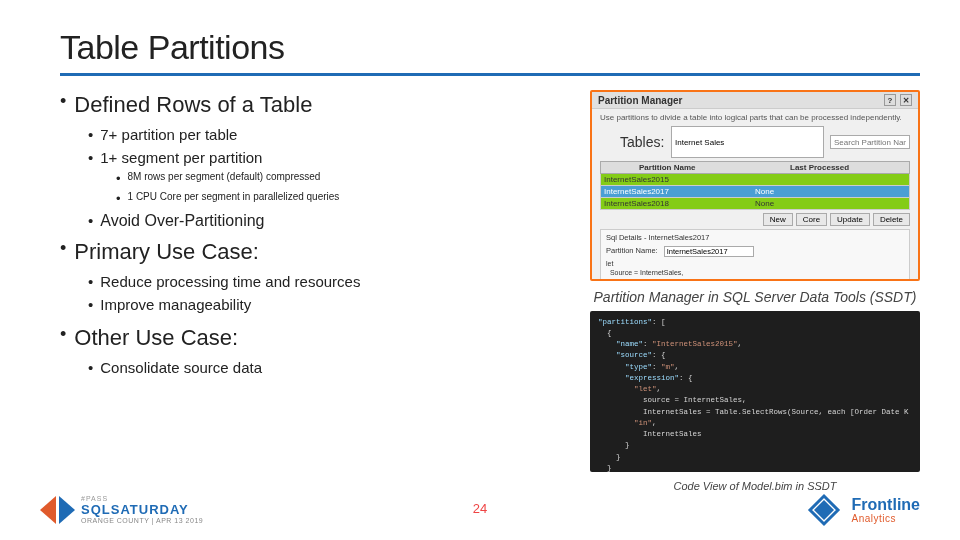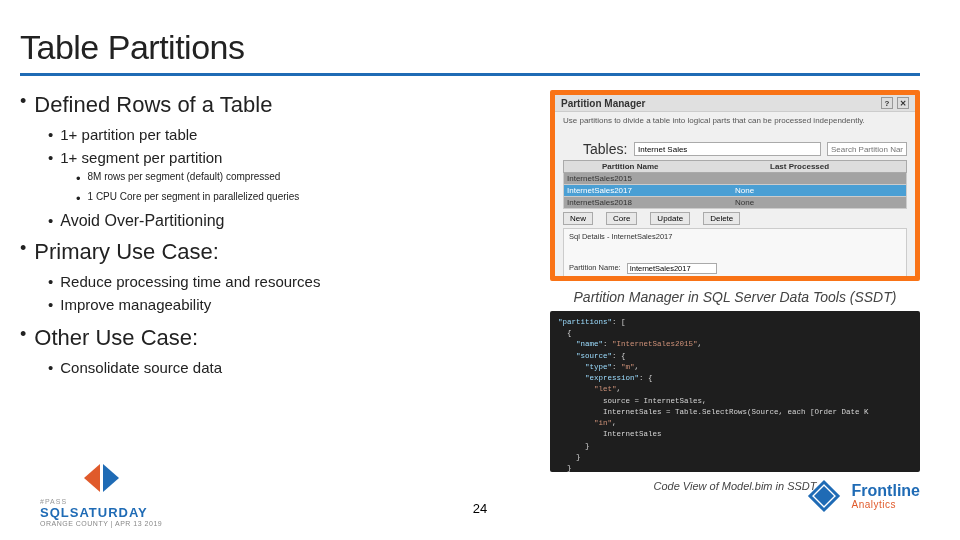--- a/index.html
+++ b/index.html
@@ -9,21 +9,21 @@
       background: #fff;
       font-family: 'Segoe UI', Arial, sans-serif;
       overflow: hidden;
       position: relative;
     }
 
     .slide {
       width: 960px;
       height: 540px;
       background: #fff;
-      padding: 28px 40px 20px 20px;
+      padding: 28px 40px 20px 60px;
       position: relative;
     }
 
     .slide-title {
       font-size: 34px;
       font-weight: 400;
       color: #222;
       margin-bottom: 6px;
       letter-spacing: -0.5px;
     }
@@ -115,21 +115,21 @@
     .right-panel {
       flex: 1;
       display: flex;
       flex-direction: column;
       gap: 6px;
       position: relative;
     }
 
     .partition-manager-box {
       background: #f0f0f0;
-      border: 5px solid #f97316;
+      border: 2px solid #f97316;
       border-radius: 2px;
       padding: 6px 8px;
       font-size: 9px;
       color: #333;
       height: 195px;
       overflow: hidden;
       position: relative;
     }
 
     .pm-titlebar {
@@ -157,21 +157,21 @@
       font-size: 8px;
       display: flex;
       align-items: center;
       justify-content: center;
       cursor: pointer;
     }
 
     .pm-subtitle {
       font-size: 8px;
       color: #555;
-      margin-bottom: 16px;
+      margin-bottom: 4px;
     }
 
     .pm-row {
       display: flex;
       align-items: center;
       gap: 6px;
       margin-bottom: 3px;
     }
 
     .pm-label {
@@ -180,21 +180,21 @@
       width: 45px;
       margin-left: 20px;
     }
 
     .pm-field {
       flex: 1;
       border: 1px solid #aaa;
       background: #fff;
       padding: 1px 3px;
       font-size: 8px;
-      height: 14px;
+      height: 32px;
     }
 
     .pm-search {
       border: 1px solid #aaa;
       background: #fff;
       padding: 1px 3px;
       font-size: 8px;
       height: 14px;
       width: 80px;
     }
@@ -212,37 +212,38 @@
       font-weight: 600;
       margin-left: 35px;
     }
 
     .pm-table-row {
       display: flex;
       border: 1px solid #ccc;
       border-top: none;
       font-size: 8px;
       padding: 1px 3px;
-      background: #a3a3a3;
+      background: #84cc16;
     }
 
     .pm-table-row.selected {
       background: #4a9fd4;
       color: #fff;
     }
 
     .pm-table-cell {
       flex: 1;
     }
 
     .pm-action-btns {
       display: flex;
-      gap: 13px;
+      gap: 3px;
       margin-top: 3px;
       margin-bottom: 3px;
+      justify-content: flex-end;
     }
 
     .pm-action-btn {
       border: 1px solid #aaa;
       background: #e8e8e8;
       padding: 1px 6px;
       font-size: 8px;
       cursor: pointer;
     }
 
@@ -294,21 +295,20 @@
       right: 40px;
       display: flex;
       align-items: center;
       justify-content: space-between;
     }
 
     .sql-saturday-logo {
       display: flex;
       align-items: center;
       gap: 6px;
-      flex-direction: column;
     }
 
     .logo-arrows {
       display: flex;
       align-items: center;
     }
 
     .arrow-left {
       width: 0;
       height: 0;
@@ -350,21 +350,21 @@
       color: #888;
       letter-spacing: 0.5px;
     }
 
     .page-number {
       position: absolute;
       bottom: 12px;
       left: 50%;
       transform: translateX(-50%);
       font-size: 13px;
-      color: #000000;
+      color: #ef4444;
     }
 
     .frontline-logo {
       display: flex;
       align-items: center;
       gap: 10px;
     }
 
     .frontline-icon {
       width: 36px;
@@ -401,21 +401,21 @@
     <div class="left-panel">
 
       <div class="section-gap2">
         <div class="bullet-l1">
           <span class="dot">•</span>
           <span class="text large">Defined Rows of a Table</span>
         </div>
         <div class="sub-bullets">
           <div class="bullet-l2">
             <span class="dot">•</span>
-            <span class="text">1+ partition per table</span>
+            <span class="text">7+ partition per table</span>
           </div>
           <div class="bullet-l2">
             <span class="dot">•</span>
             <span class="text">1+ segment per partition</span>
           </div>
           <div class="sub-sub-bullets">
             <div class="bullet-l3">
               <span class="dot">•</span>
               <span class="text">8M rows per segment (default) compressed</span>
             </div>
@@ -496,21 +496,21 @@
           <span class="pm-table-cell">None</span>
         </div>
         <div class="pm-action-btns">
           <button class="pm-action-btn">New</button>
           <button class="pm-action-btn">Core</button>
           <button class="pm-action-btn">Update</button>
           <button class="pm-action-btn">Delete</button>
         </div>
         <div class="pm-detail-section">
           <div>Sql Details - InternetSales2017</div>
-          <div style="display:flex;gap:6px;align-items:center;margin-top:20px;">
+          <div style="display:flex;gap:6px;align-items:center;margin-top:2px;">
             <span>Partition Name:</span>
             <input style="border: 1px solid rgb(170, 170, 170); font-size: 7.5px; padding: 0px 2px; width: 90px;" value="InternetSales2017" readonly="">
           </div>
           <div style="margin-top:2px;font-size:7px;line-height:1.4;">
             let<br>
             &nbsp;&nbsp;Source = InternetSales,<br>
             &nbsp;&nbsp;InternetSales = Table.SelectRows(Source, each [Order Date Key] &gt;= 2017131 and [Order Date Key] &lt;= 2017171)<br>
             in<br>
             &nbsp;&nbsp;InternetSales
           </div>

